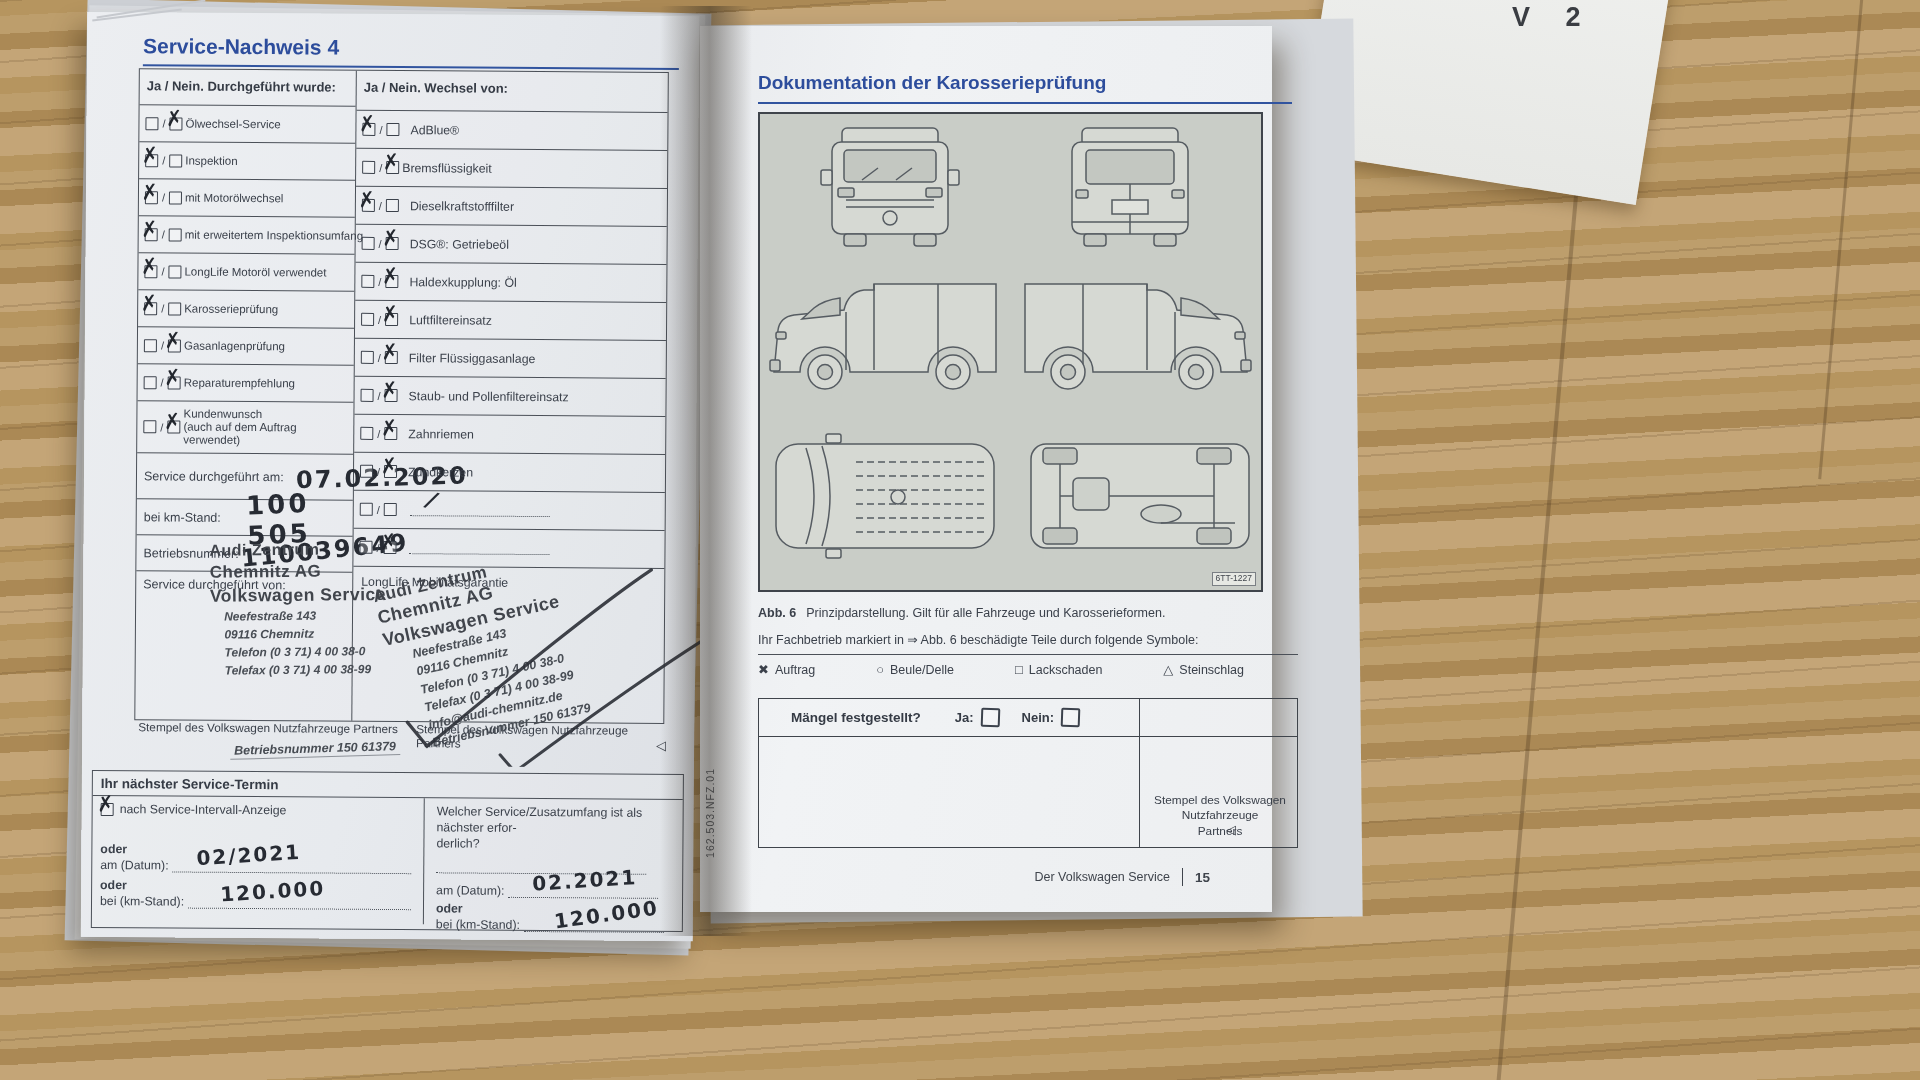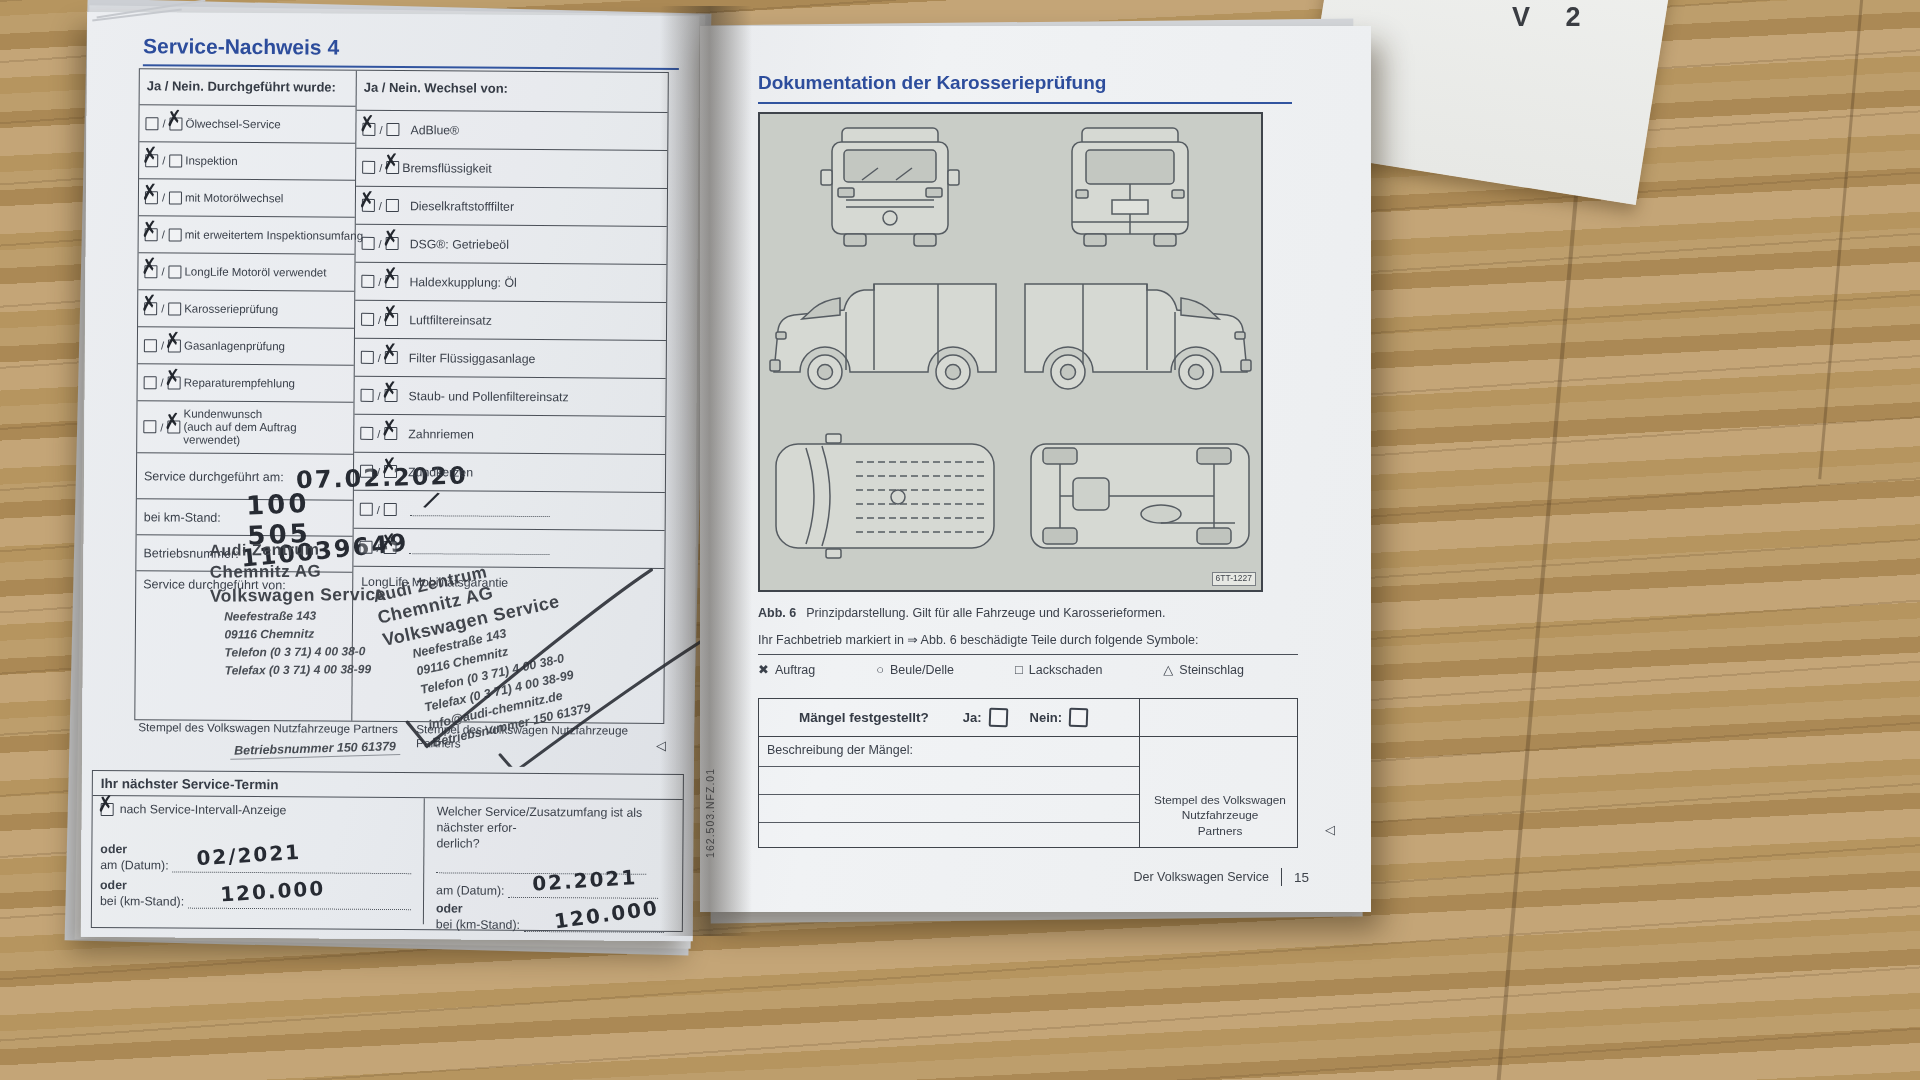--- a/index.html
+++ b/index.html
@@ -20,21 +20,21 @@
     color:#3a3d42;letter-spacing:14px;font-family:"Liberation Sans",sans-serif;}
   
   .sheet{position:absolute;background:#d3d6da;z-index:1;}
   .shl1{left:76px;top:6px;width:624px;height:942px;transform:rotate(1.4deg);background:#cdd0d5;}
   .shl2{left:82px;top:10px;width:616px;height:934px;transform:rotate(0.9deg);background:#dadde1;}
   .shr1{left:706px;top:22px;width:652px;height:898px;transform:rotate(-0.6deg);background:#d6d9dd;}
   .page{position:absolute;z-index:2;}
   .page-left{left:84px;top:14px;width:612px;height:925px;transform:rotate(0.4deg);
     background:linear-gradient(105deg,#eceef1,#e5e8ec 55%,#dde0e5);
     box-shadow:-10px 16px 26px rgba(45,32,12,.40);}
-  .page-right{left:700px;top:26px;width:671px;height:886px;
+  .page-right{left:700px;top:26px;width:572px;height:886px;
     background:linear-gradient(100deg,#e9ebee 0%,#f0f2f4 30%,#eceef0);
     box-shadow:10px 18px 28px rgba(45,32,12,.45);}
   .gutter{position:absolute;left:660px;top:6px;width:92px;height:930px;z-index:4;pointer-events:none;
     background:linear-gradient(90deg,rgba(50,42,32,0) 0%,rgba(42,36,28,.38) 44%,rgba(42,36,28,.46) 54%,rgba(50,42,32,0) 100%);}
   .corner-sheet{position:absolute;height:2px;background:#c6c9ce;z-index:3;}
   .bluehead{color:#2d4d9c;font-weight:bold;}
   .hand{font-family:"DejaVu Sans",sans-serif;font-weight:700;color:#272b33;}
   
   .lp-title{position:absolute;left:56px;top:22px;font-size:21px;}
   .lp-rule{position:absolute;left:56px;top:52px;width:536px;height:0;border-top:2.5px solid #31549f;}
@@ -107,34 +107,34 @@
   .rp-caption b{margin-right:10px;}
   .rp-mark{position:absolute;left:58px;top:606px;width:540px;font-size:12.5px;color:#3b414b;
     padding-bottom:7px;border-bottom:1.4px solid #4b5058;}
   .legend{position:absolute;left:58px;top:636px;width:486px;display:flex;justify-content:space-between;}
   .leg{display:flex;align-items:center;gap:6px;font-size:12.5px;color:#3b414b;}
   .leg-sym{font-size:13px;color:#3b414b;font-style:normal;}
   .defects{position:absolute;left:58px;top:672px;width:540px;height:150px;border:1.5px solid #3f444b;
     box-sizing:border-box;background:rgba(255,255,255,.10);}
   .d-divider{position:absolute;left:380px;top:0;bottom:0;border-left:1.3px solid #3f444b;}
   .d-head{height:38px;border-bottom:1.4px solid #3f444b;display:flex;align-items:center;box-sizing:border-box;}
-  .d-q{font-weight:bold;font-size:13.5px;color:#353b45;margin-left:40px;}
+  .d-q{font-weight:bold;font-size:13.5px;color:#353b45;margin-left:32px;}
   .d-ja{font-weight:bold;font-size:13px;color:#353b45;margin-left:34px;margin-right:7px;}
   .d-nein{font-weight:bold;font-size:13px;color:#353b45;margin-left:22px;margin-right:7px;}
   .d-left{width:380px;}
   .d-desc{height:30px;border-bottom:1.1px solid #565b63;font-size:12.5px;color:#3b414b;
     padding:6px 0 0 8px;box-sizing:border-box;}
   .d-row{height:27px;border-bottom:1.1px solid #565b63;}
   .d-row.last{border-bottom:none;}
   .d-stampcap{position:absolute;left:388px;bottom:8px;width:146px;text-align:center;
     font-size:11.8px;color:#3b414b;line-height:1.3;}
   .rp-footer{position:absolute;top:842px;right:62px;display:flex;align-items:center;gap:12px;}
   .rf-brand{font-size:12.5px;color:#3f444c;}
   .rf-bar{width:0;height:18px;border-left:1.4px solid #3f444c;}
-  .rf-page{font-size:13.5px;font-weight:normal;color:#3f444c;}
+  .rf-page{font-size:13.5px;font-weight:bold;color:#3f444c;}
   svg{display:block;}
 </style>
 </head>
 <body>
 
 <div class="wood"></div>
 <div class="seam seam1"></div>
 <div class="seam seam2"></div>
 <div class="paper-corner"></div>
 <div class="corner-label">V 2</div>
@@ -567,28 +567,20 @@
 
   <div class="defects">
     <div class="d-divider"></div>
     <div class="d-head">
       <span class="d-q">Mängel festgestellt?</span>
       <span class="d-ja">Ja:</span>
       <span class="cb cb-big"></span>
       <span class="d-nein">Nein:</span>
       <span class="cb cb-big"></span>
     </div>
-    <div style="display:flex">
-      <div class="d-left">
-        <div class="d-desc">Beschreibung der Mängel:</div>
-        <div class="d-row"></div>
-        <div class="d-row"></div>
-        <div class="d-row last"></div>
-      </div>
-    </div>
     <div class="d-stampcap">
       <span>Stempel des Volkswagen Nutzfahrzeuge</span><br><span>Partners</span>
     </div>
   </div>
 
   <div class="edge" style="right:36px;top:796px">◁</div>
 
   <div class="rp-footer">
     <span class="rf-brand">Der Volkswagen Service</span>
     <span class="rf-bar"></span>

